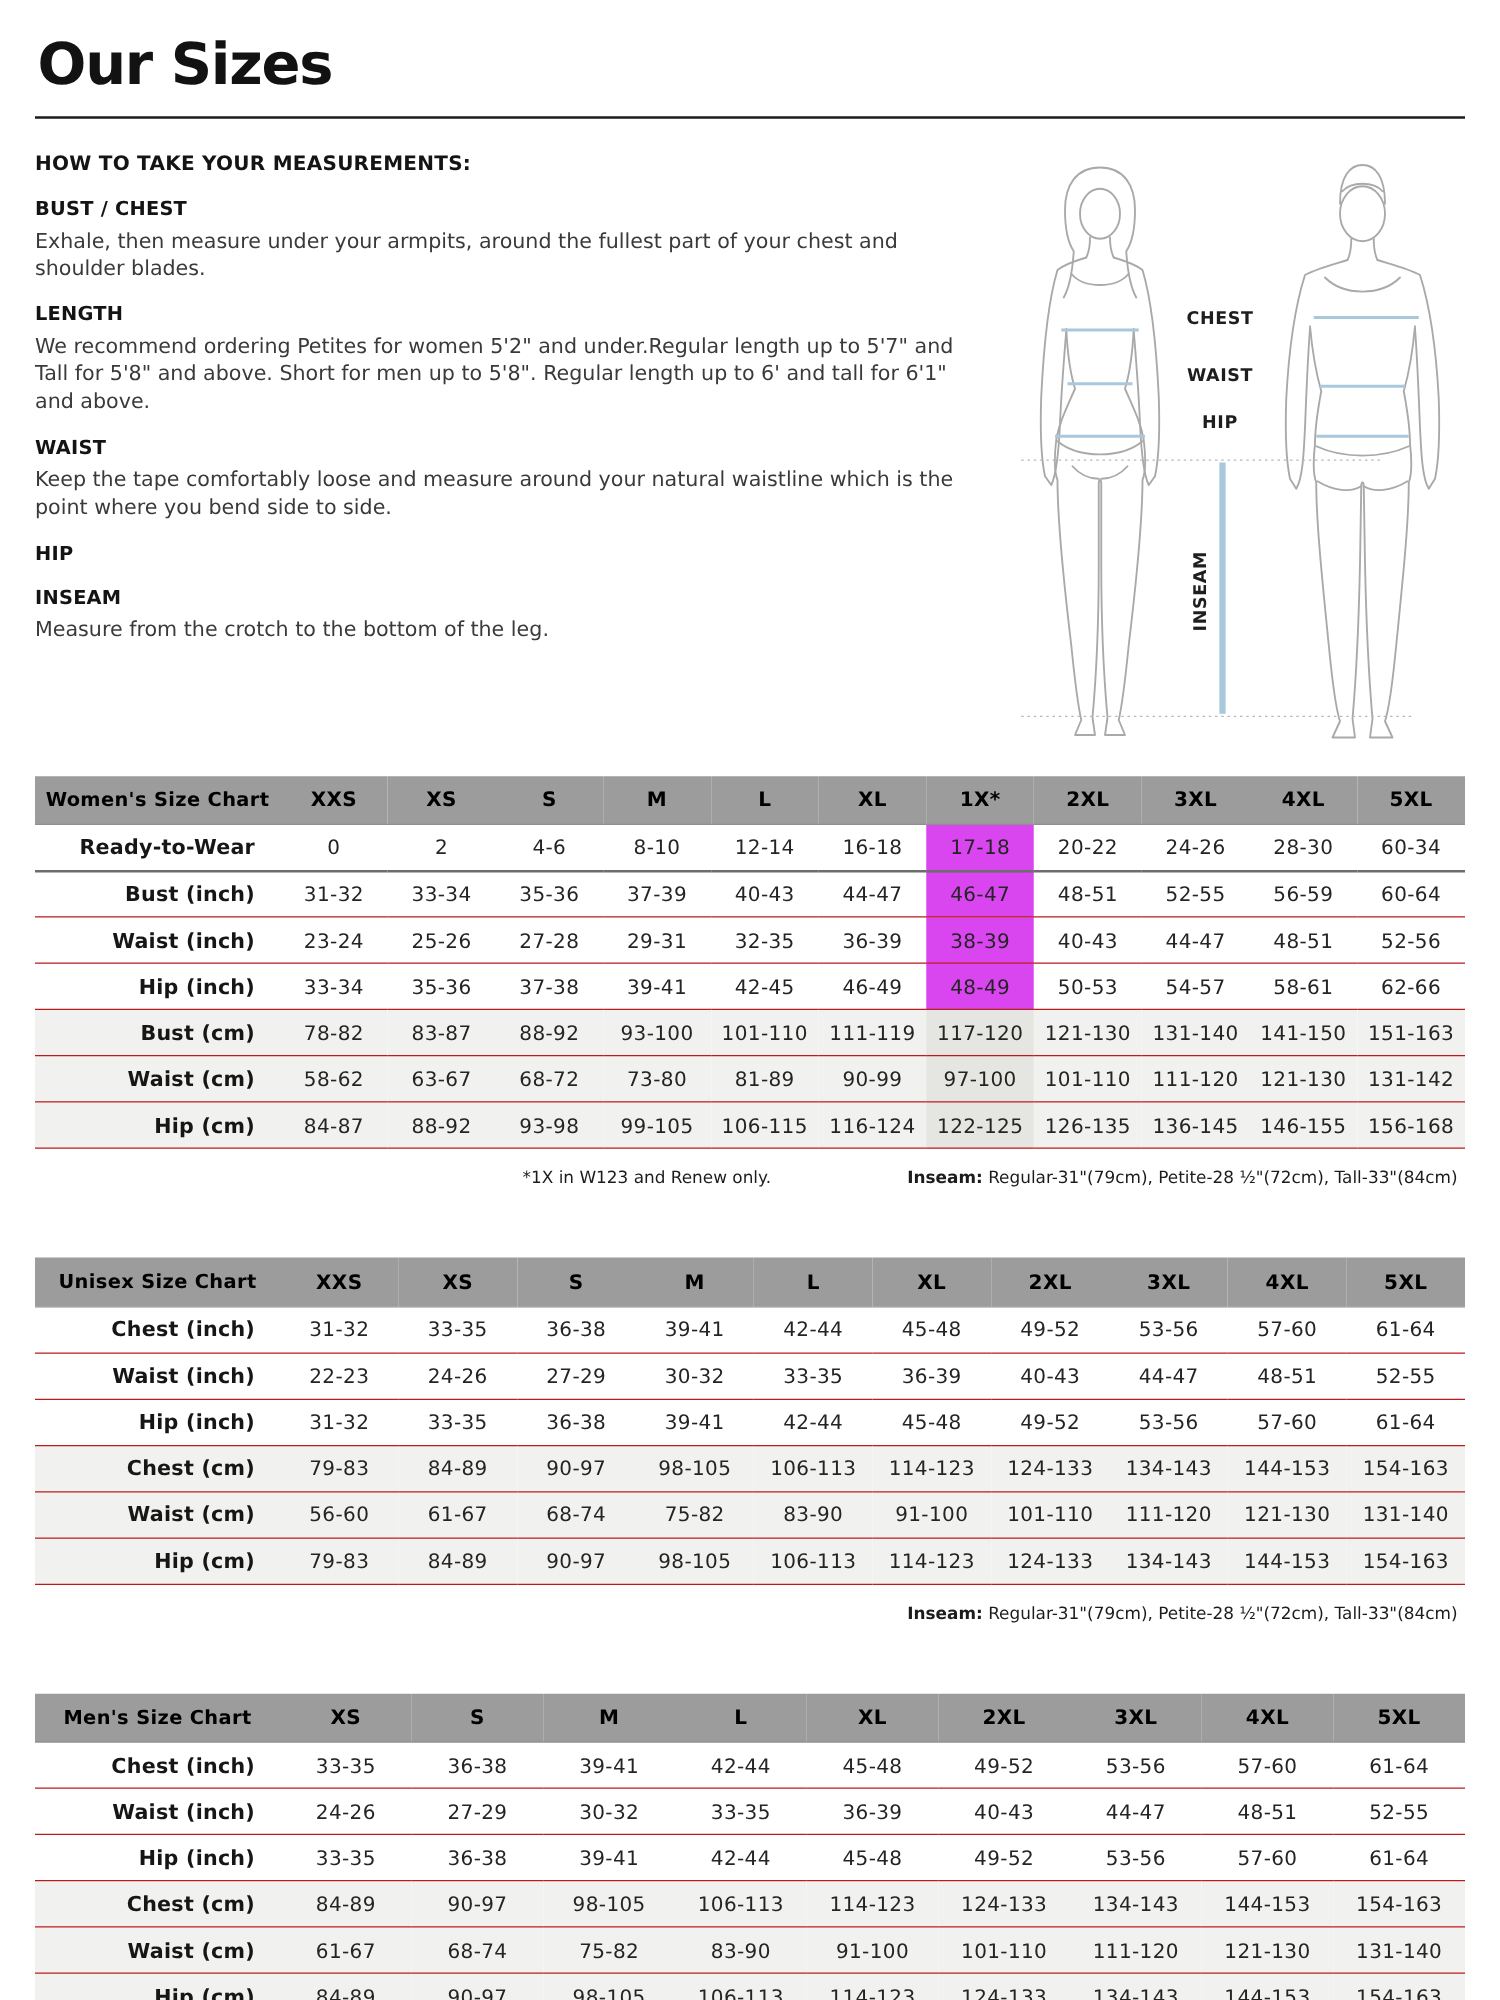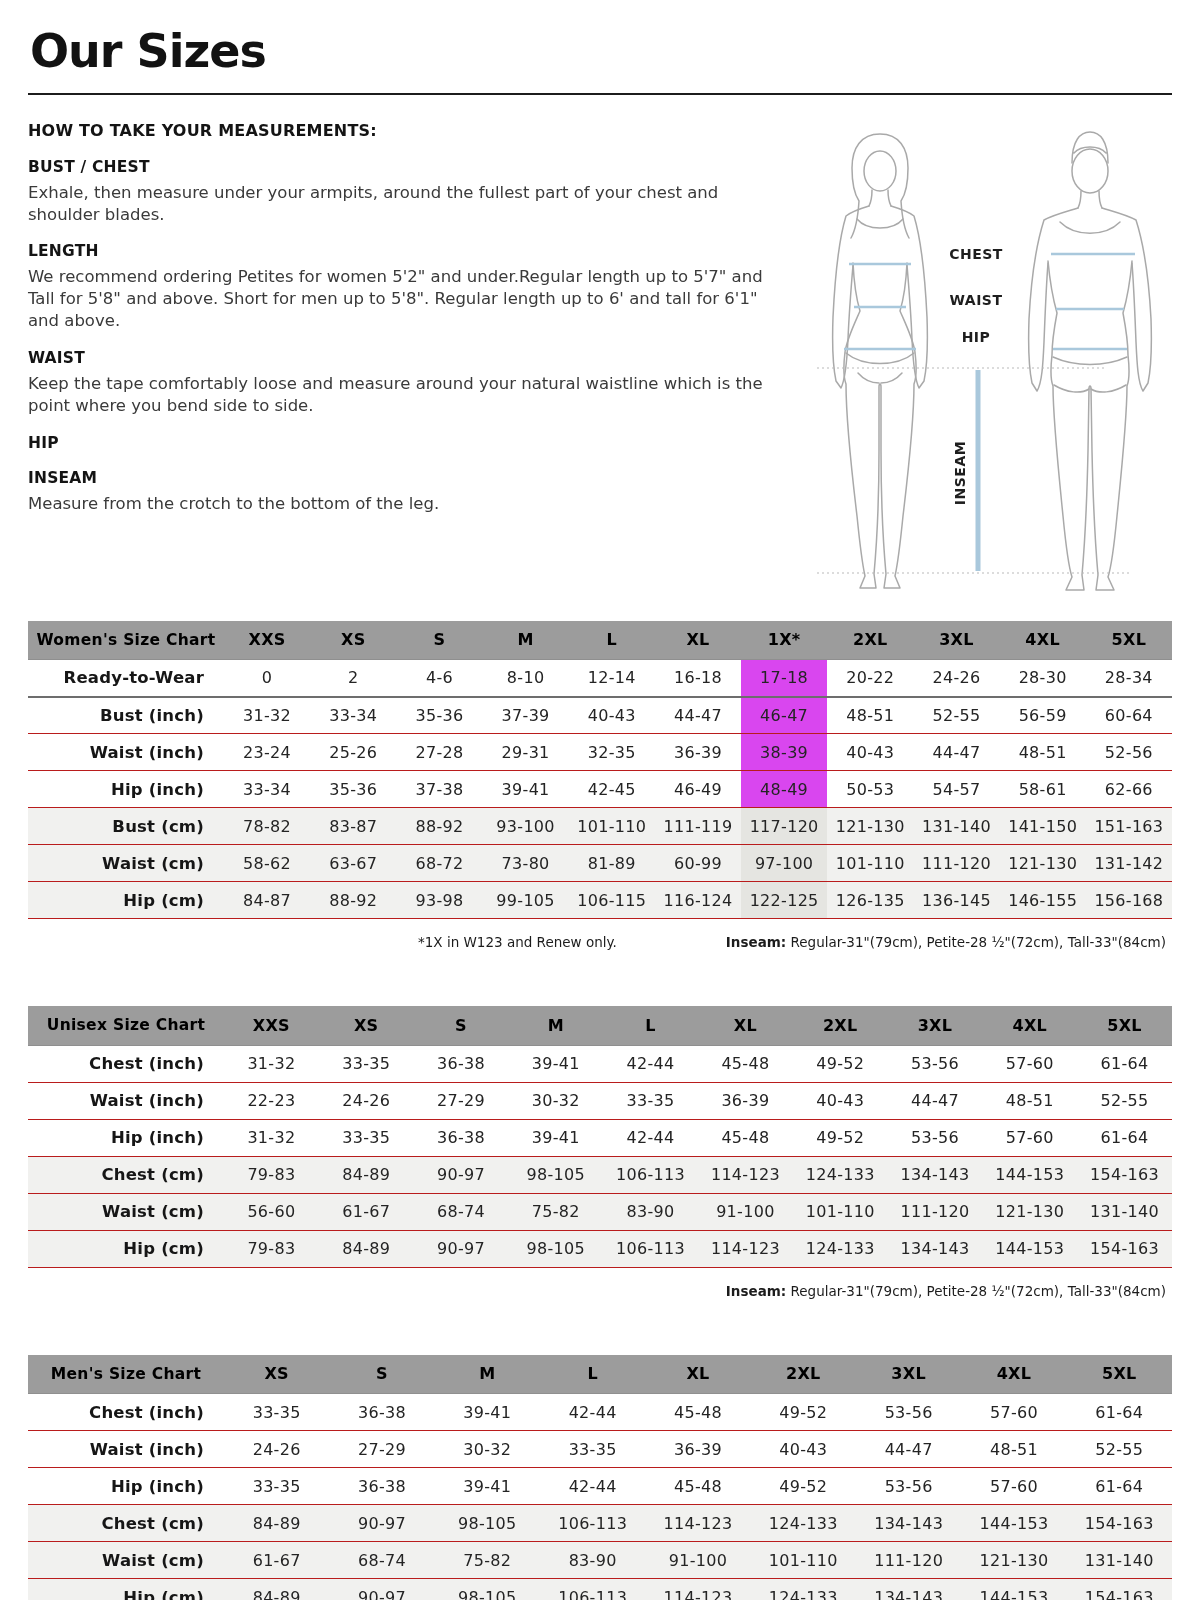--- a/index.html
+++ b/index.html
@@ -182,21 +182,21 @@
             <td>0</td>
             <td>2</td>
             <td>4-6</td>
             <td>8-10</td>
             <td>12-14</td>
             <td>16-18</td>
             <td class="hi">17-18</td>
             <td>20-22</td>
             <td>24-26</td>
             <td>28-30</td>
-            <td>28-34</td>
+            <td>60-34</td>
           </tr>
           <tr>
             <th class="row-label">Bust (inch)</th>
             <td>31-32</td>
             <td>33-34</td>
             <td>35-36</td>
             <td>37-39</td>
             <td>40-43</td>
             <td>44-47</td>
             <td class="hi">46-47</td>
@@ -247,21 +247,21 @@
             <td>141-150</td>
             <td>151-163</td>
           </tr>
           <tr class="band">
             <th class="row-label">Waist (cm)</th>
             <td>58-62</td>
             <td>63-67</td>
             <td>68-72</td>
             <td>73-80</td>
             <td>81-89</td>
-            <td>60-99</td>
+            <td>90-99</td>
             <td class="hi">97-100</td>
             <td>101-110</td>
             <td>111-120</td>
             <td>121-130</td>
             <td>131-142</td>
           </tr>
           <tr class="band">
             <th class="row-label">Hip (cm)</th>
             <td>84-87</td>
             <td>88-92</td>

